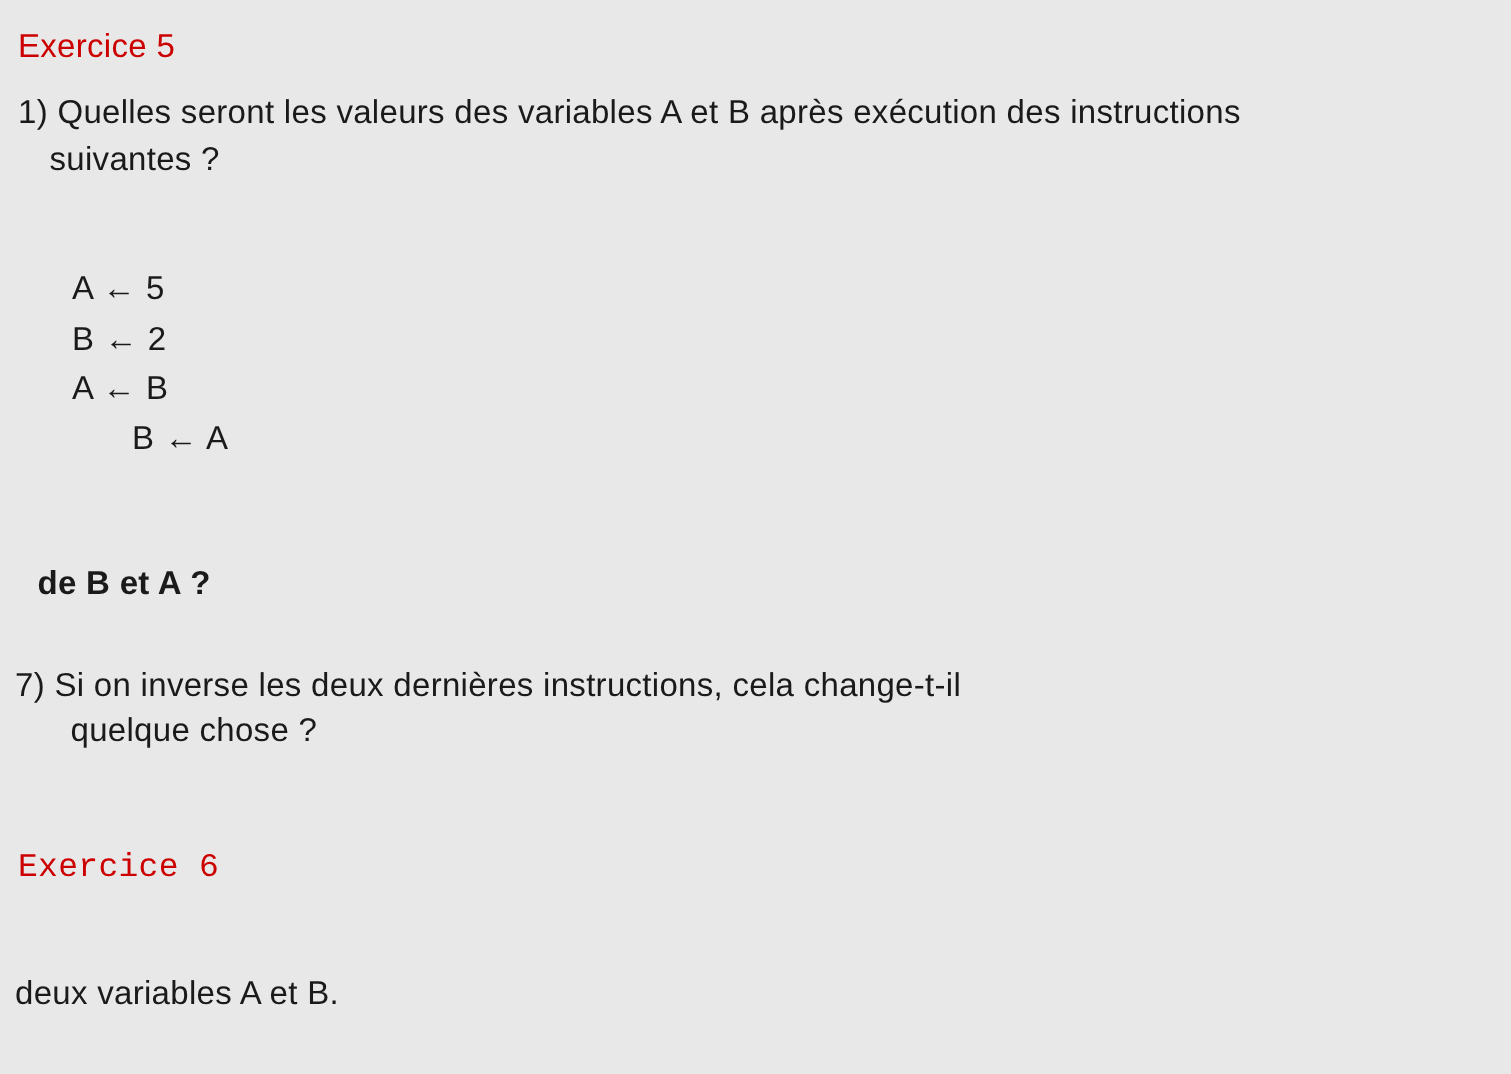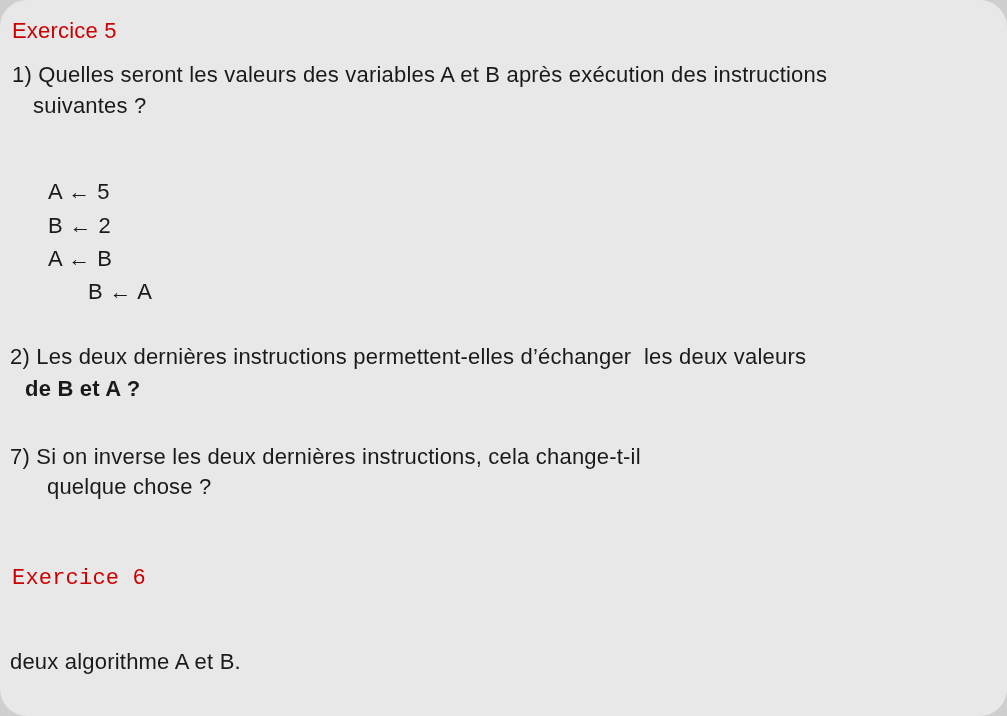--- a/index.html
+++ b/index.html
@@ -9,21 +9,20 @@
   }
   .page {
     position: relative;
     width: 1007px;
     height: 716px;
     background: #e8e8e8;
     font-family: "Liberation Sans", "DejaVu Sans", sans-serif;
     font-size: 22px;
     color: #1a1a1a;
     overflow: hidden;
-    border-radius: 27px;
   }
   .l {
     position: absolute;
     white-space: pre;       
     line-height: 1.15;
     letter-spacing: 0.2px;
   }
   .red {
     color: #cc0000;
   }
@@ -39,23 +38,22 @@
   <div class="l red" style="top:18px; left:12px;">Exercice 5</div>
 
   <div class="l" style="top:62px; left:12px;">1) Quelles seront les valeurs des variables A et B après exécution des instructions</div>
   <div class="l" style="top:93px; left:33px;">suivantes ?</div>
 
   <div class="l code" style="top:179px; left:48px;">A ← 5</div>
   <div class="l code" style="top:213px; left:48px;">B ← 2</div>
   <div class="l code" style="top:246px; left:48px;">A ← B</div>
   <div class="l code" style="top:279px; left:48px;margin-left:40px;">B ← A</div>
 
-  <div class="l" style="top:344px; left:10px;">2) Les deux dernières instructions permettent-elles d’échanger  les deux valeurs</div>
   <div class="l" style="top:376px; left:25px;font-weight:bold;">de B et A ?</div>
 
   <div class="l" style="top:444px; left:10px;">7) Si on inverse les deux dernières instructions, cela change-t-il</div>
   <div class="l" style="top:474px; left:47px;">quelque chose ?</div>
 
   <div class="l red" style="top:566px; left:12px;font-family:Liberation Mono, monospace;">Exercice 6</div>
 
-  <div class="l" style="top:649px; left:10px;">deux algorithme A et B.</div>
+  <div class="l" style="top:649px; left:10px;">deux variables A et B.</div>
 
 </div>
 
 </body></html>

